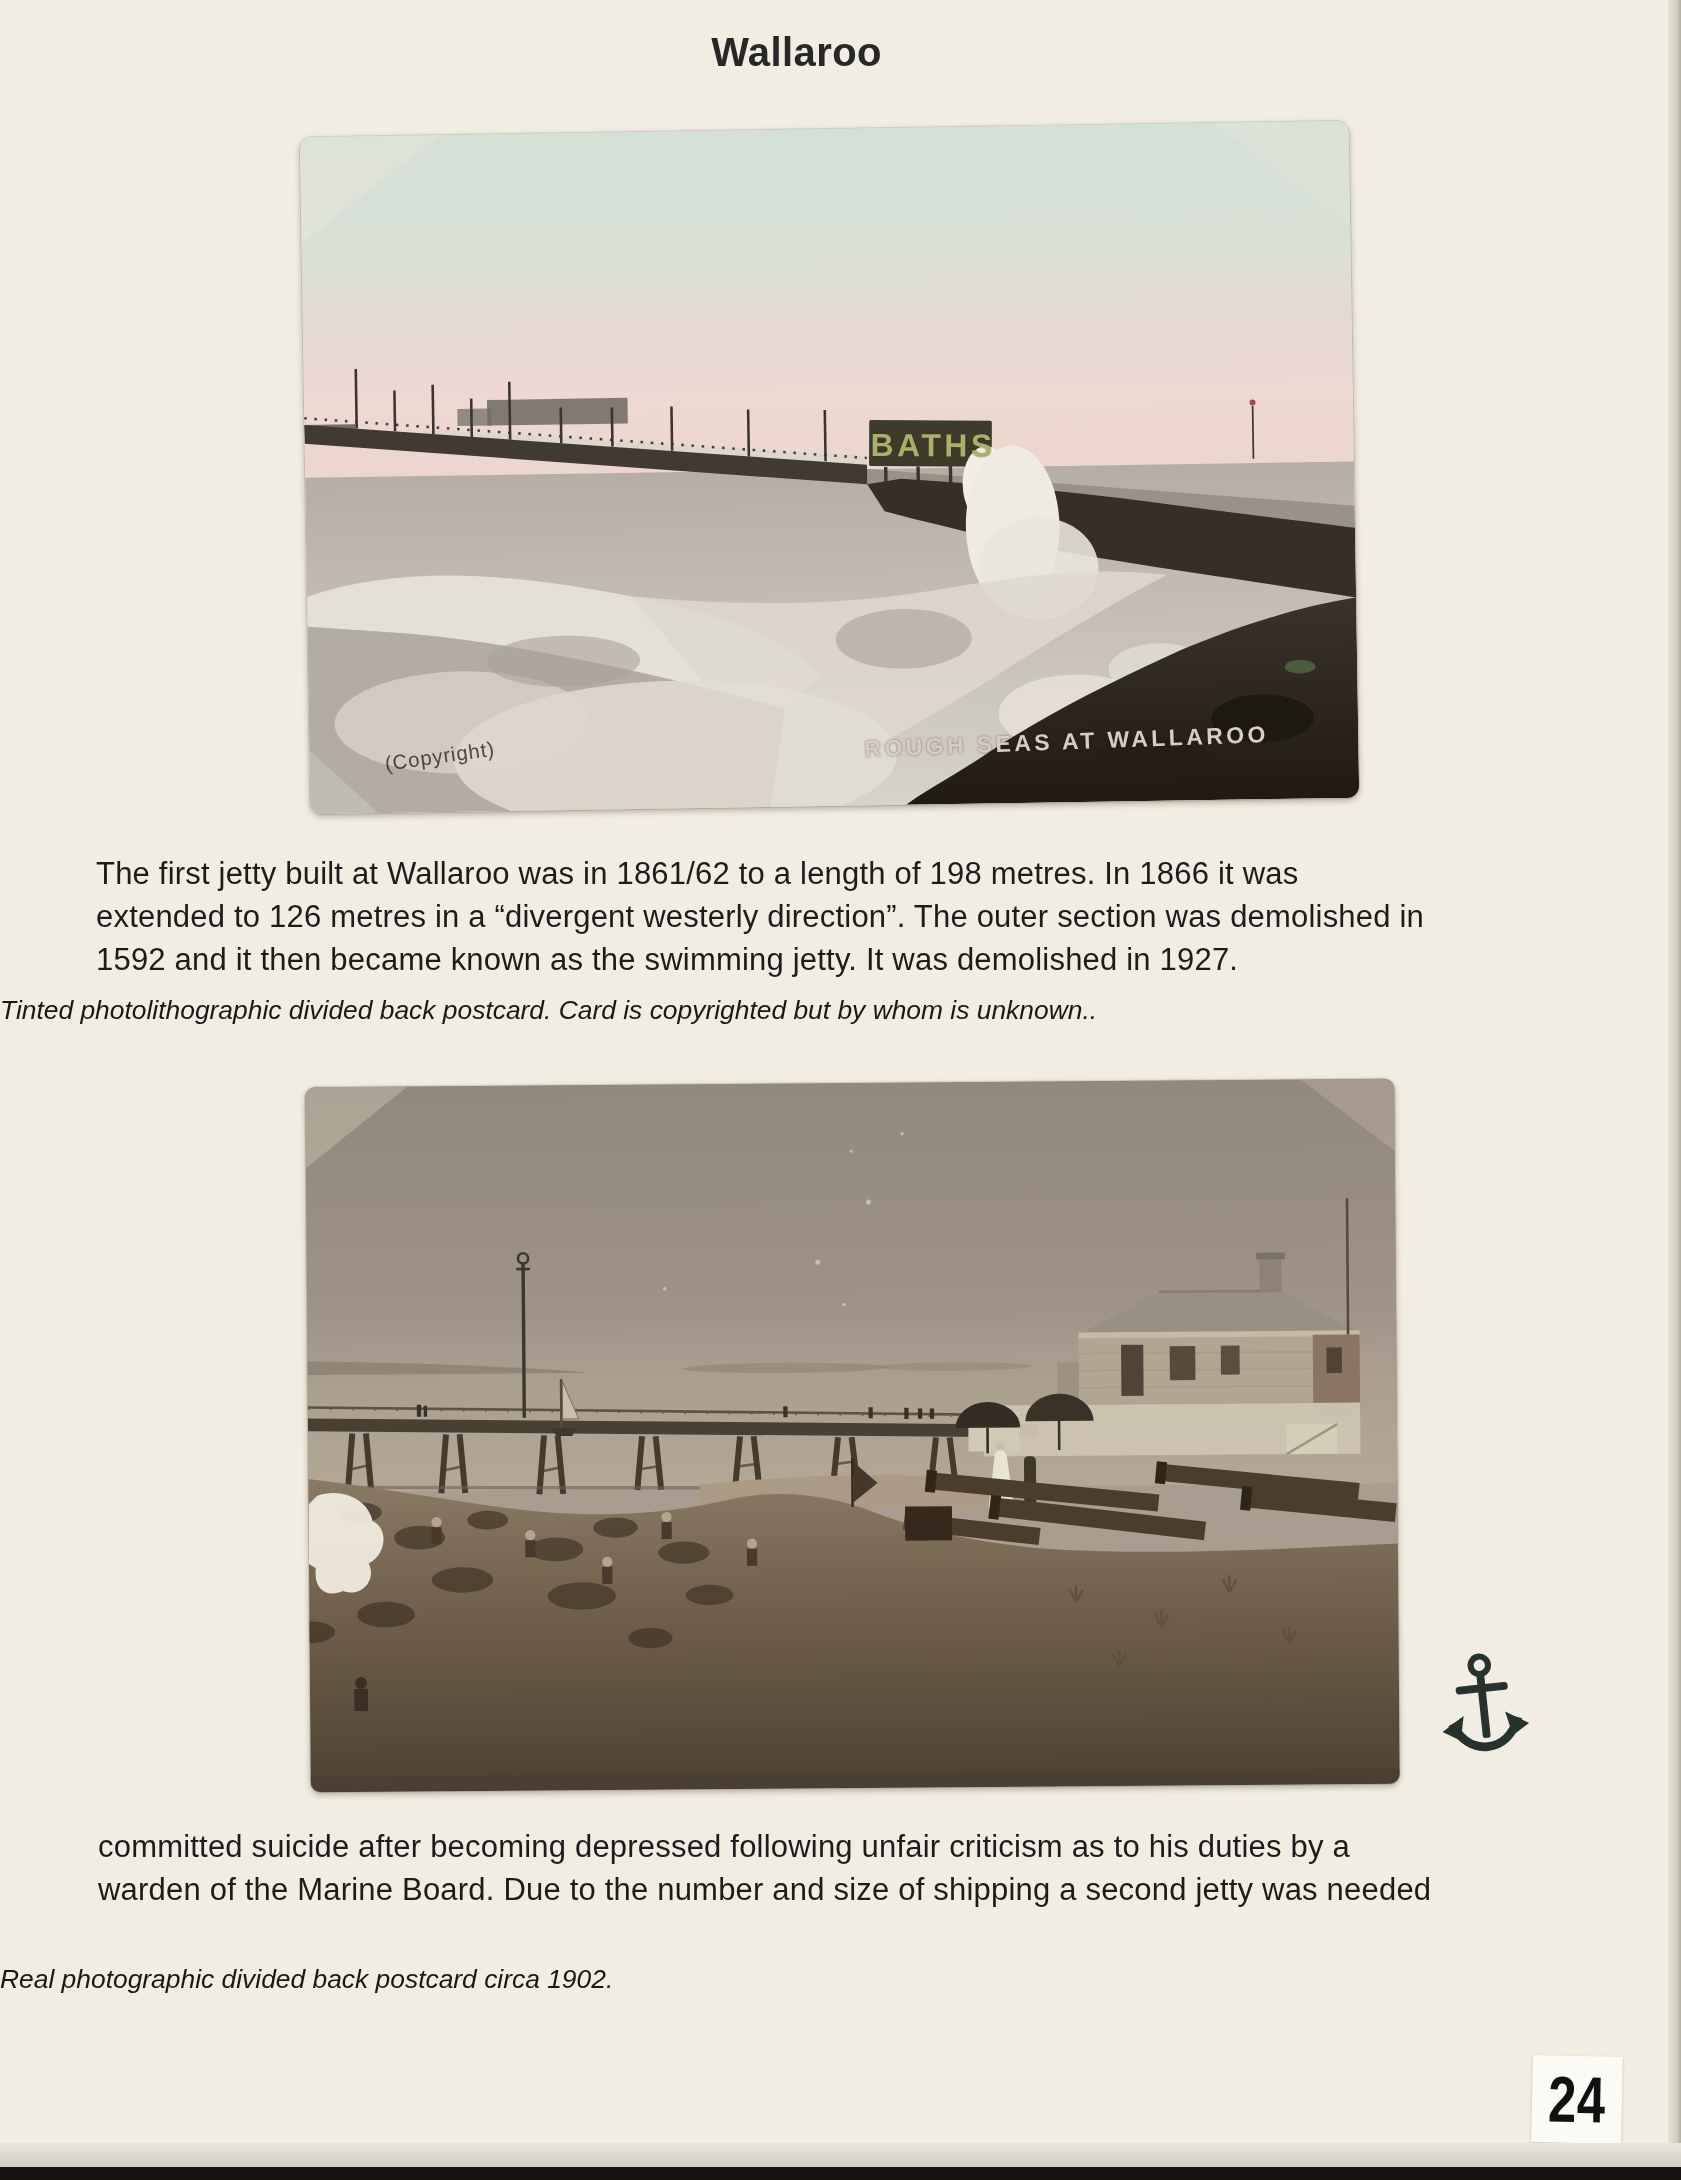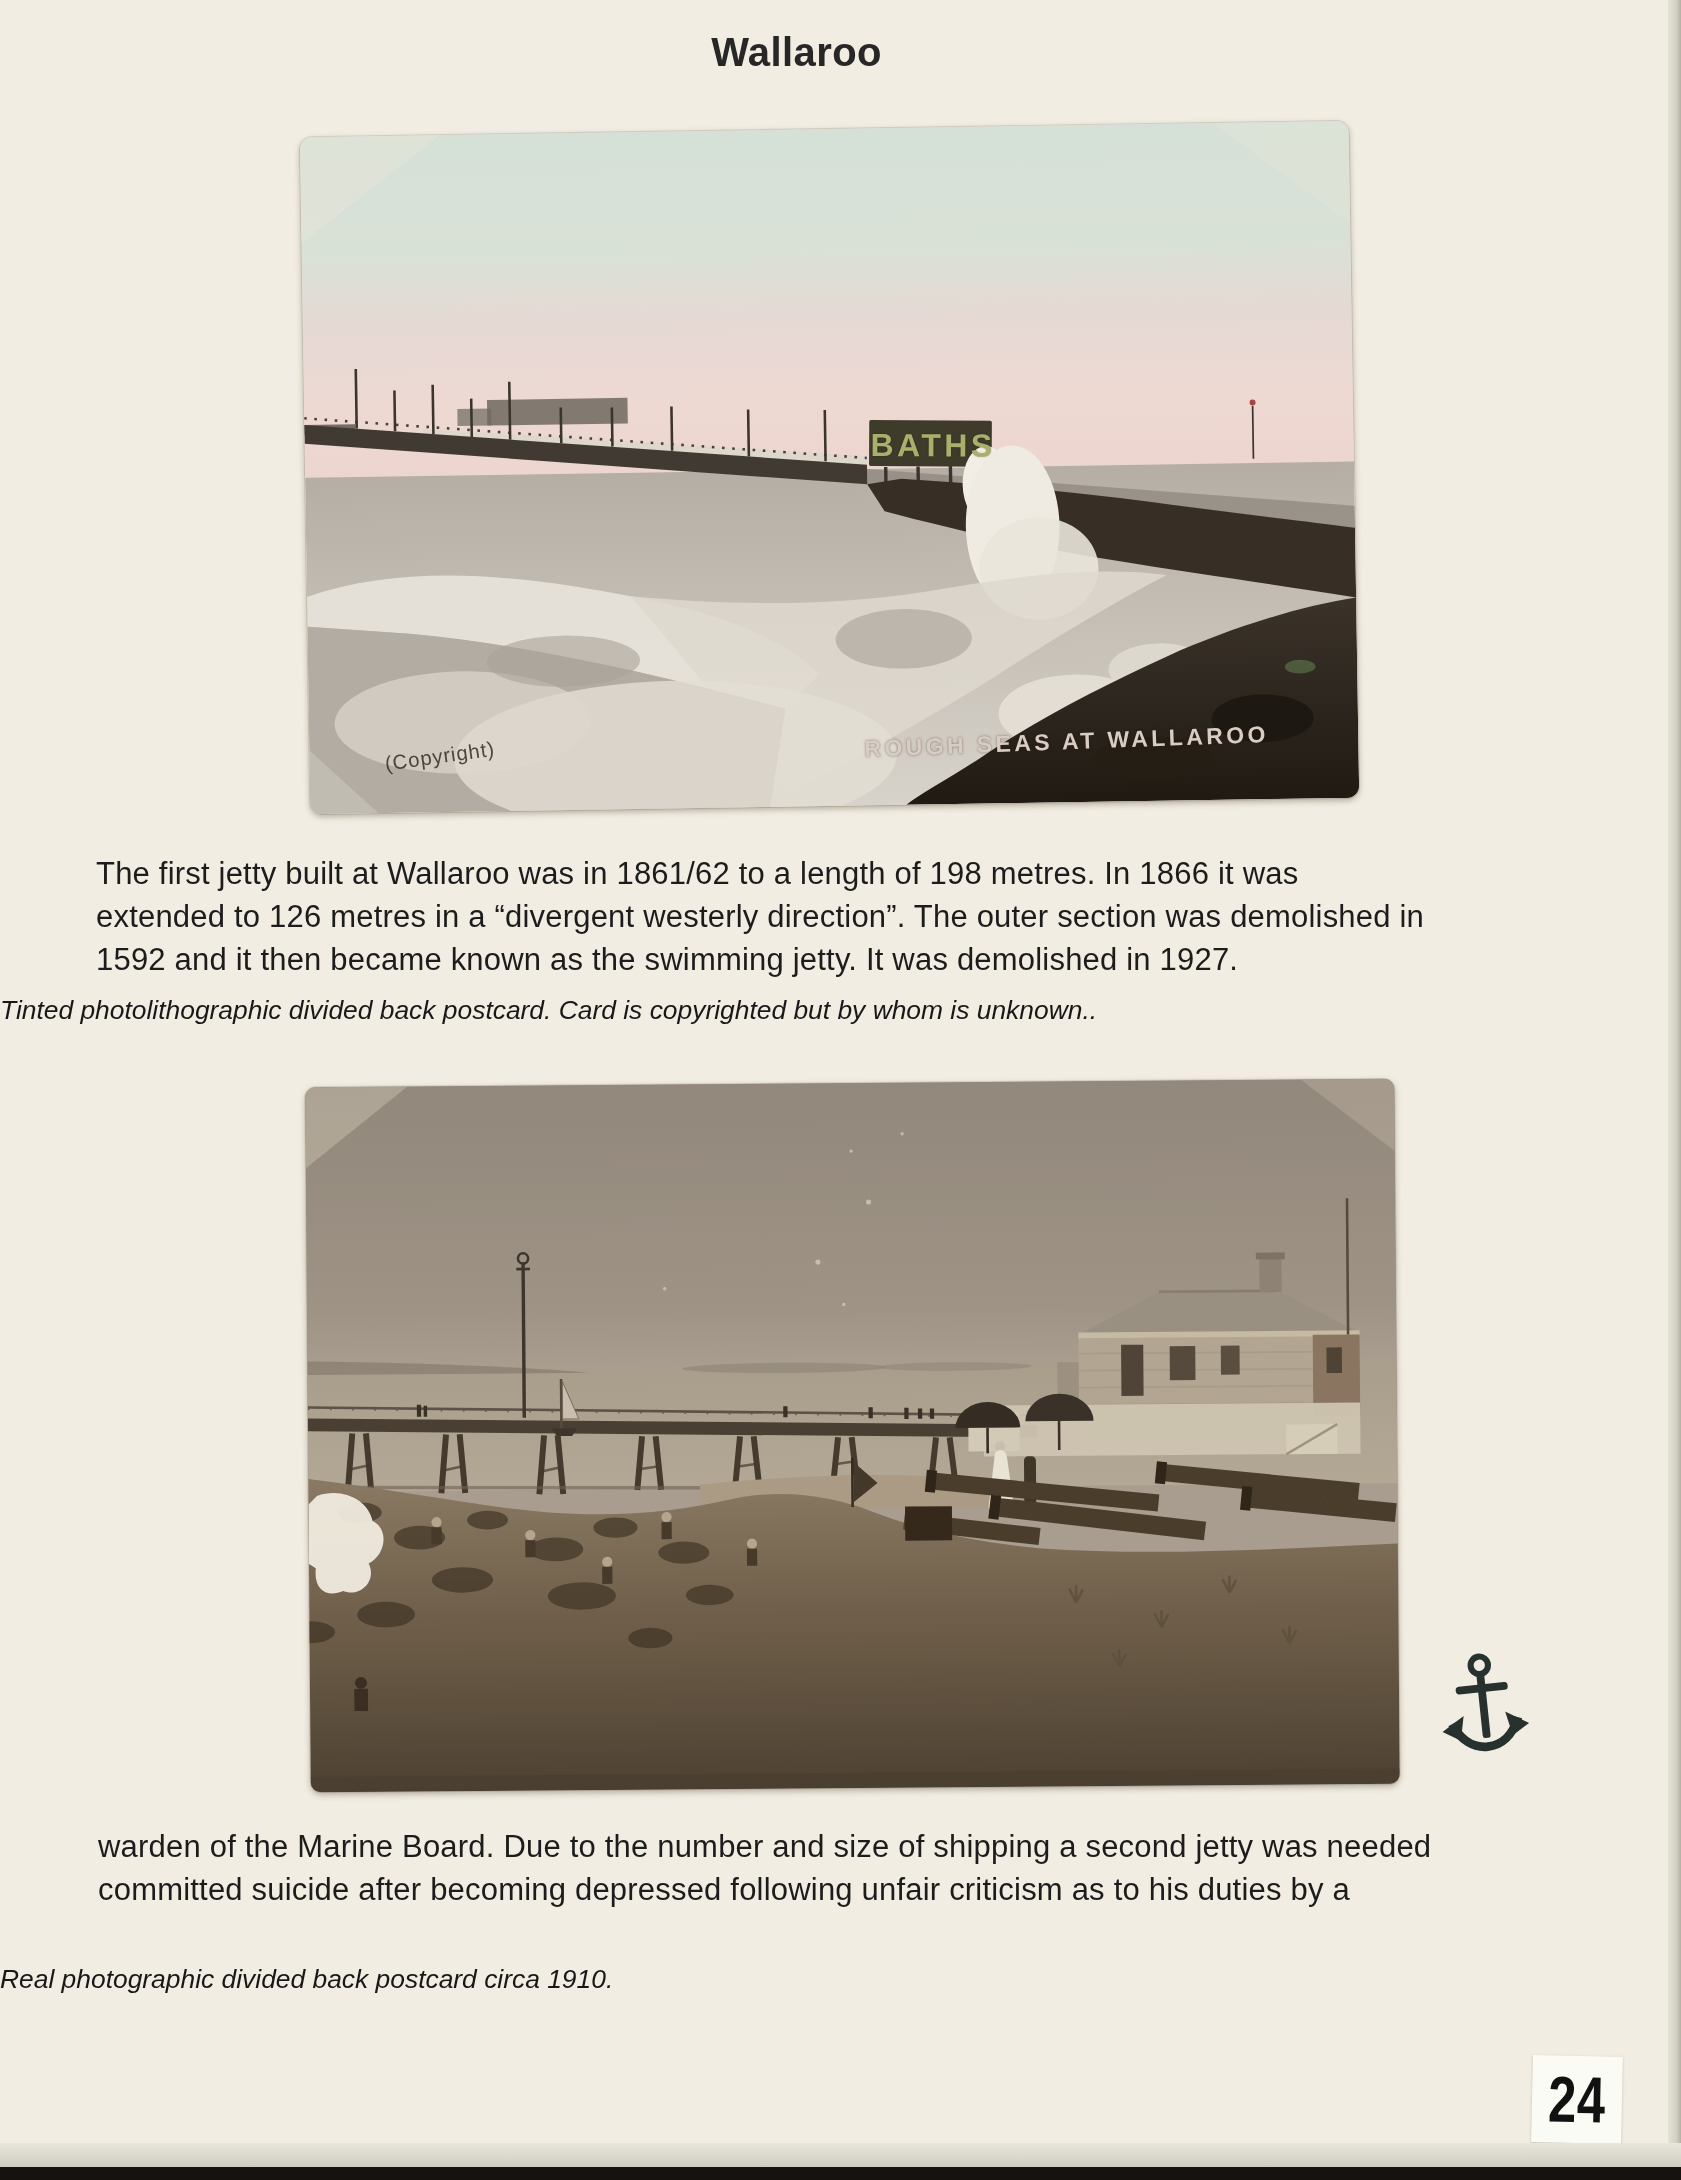--- a/index.html
+++ b/index.html
@@ -348,25 +348,25 @@
         <rect x="45.5" y="24" width="9" height="76" rx="3" stroke="none"></rect>
         <rect x="20" y="38" width="60" height="9" rx="4" stroke="none"></rect>
         <path d="M12,80 C20,100 34,110 50,110 C66,110 80,100 88,80" fill="none" stroke-width="10"></path>
         <polygon points="0,88 26,72 20,100" stroke="none"></polygon>
         <polygon points="100,88 74,72 80,100" stroke="none"></polygon>
       </g>
     </svg>
   </div>
 
   <div class="para" style="left:98px;top:1825px;">
+    <div class="pline">committed suicide after becoming depressed following unfair criticism as to his duties by a</div>
     <div class="pline">warden of the Marine Board. Due to the number and size of shipping a second jetty was needed</div>
-    <div class="pline">committed suicide after becoming depressed following unfair criticism as to his duties by a</div>
-  </div>
-
-  <div class="caption-italic" style="top:1964px;">Real photographic divided back postcard circa 1910.</div>
+  </div>
+
+  <div class="caption-italic" style="top:1964px;">Real photographic divided back postcard circa 1902.</div>
 
   <div class="page-number">
     <span>24</span>
   </div>
 
   <div class="edge-right"></div>
   <div class="edge-bottom-light"></div>
   <div class="edge-bottom-dark"></div>
 
 </div>

